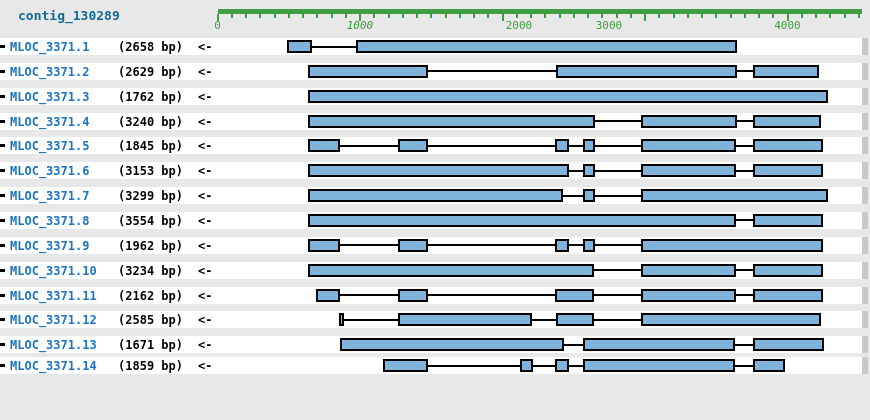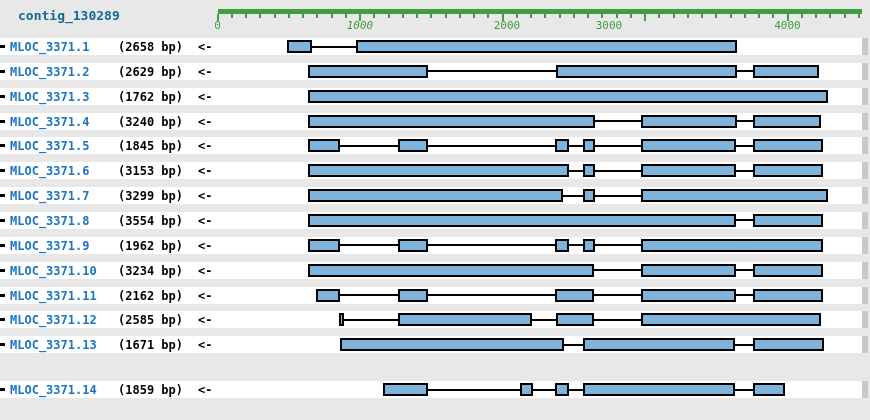--- a/index.html
+++ b/index.html
@@ -89,21 +89,21 @@
       <div class="rtick minor" style="left: 758px;"></div>
       <div class="rtick minor" style="left: 772.25px;"></div>
       <div class="rtick major" style="left: 786.5px;"></div>
       <div class="rtick minor" style="left: 800.75px;"></div>
       <div class="rtick minor" style="left: 815px;"></div>
       <div class="rtick minor" style="left: 829.25px;"></div>
       <div class="rtick minor" style="left: 843.5px;"></div>
       <div class="rtick minor" style="left: 857.75px;"></div>
       <div class="rlabel" style="left: 217.5px;">0</div>
       <div class="rlabel" style="left: 360px; font-style: italic;">1000</div>
-      <div class="rlabel" style="left: 507px;">2000</div>
+      <div class="rlabel" style="left: 519px;">2000</div>
       <div class="rlabel" style="left: 609px;">3000</div>
       <div class="rlabel" style="left: 787.5px;">4000</div>
     </div>
   <div id="rows">
       <div class="trow" style="top: 38px;">
         <div class="ltick"></div>
         <div class="tname">MLOC_3371.1</div>
         <div class="tsize">(2658 bp)</div>
         <div class="tarrow">&lt;-</div>
         <div class="intron" style="left: 312.262px; width: 44.175px;"></div>
@@ -260,21 +260,21 @@
         <div class="tname">MLOC_3371.13</div>
         <div class="tsize">(1671 bp)</div>
         <div class="tarrow">&lt;-</div>
         <div class="intron" style="left: 563.775px; width: 19.2375px;"></div>
         <div class="intron" style="left: 734.775px; width: 18.525px;"></div>
         <div class="exon" style="left: 340.05px; width: 223.725px;"></div>
         <div class="exon" style="left: 583.013px; width: 151.762px;"></div>
         <div class="exon" style="left: 753.3px; width: 70.5375px;"></div>
         <div class="rcap"></div>
       </div>
-      <div class="trow" style="top: 381px;">
+      <div class="trow" style="top: 357px;">
         <div class="ltick"></div>
         <div class="tname">MLOC_3371.14</div>
         <div class="tsize">(1859 bp)</div>
         <div class="tarrow">&lt;-</div>
         <div class="intron" style="left: 428.4px; width: 91.2px;"></div>
         <div class="intron" style="left: 533.138px; width: 22.0875px;"></div>
         <div class="intron" style="left: 569.475px; width: 13.5375px;"></div>
         <div class="intron" style="left: 734.775px; width: 18.525px;"></div>
         <div class="exon" style="left: 382.8px; width: 45.6px;"></div>
         <div class="exon" style="left: 519.6px; width: 13.5375px;"></div>

